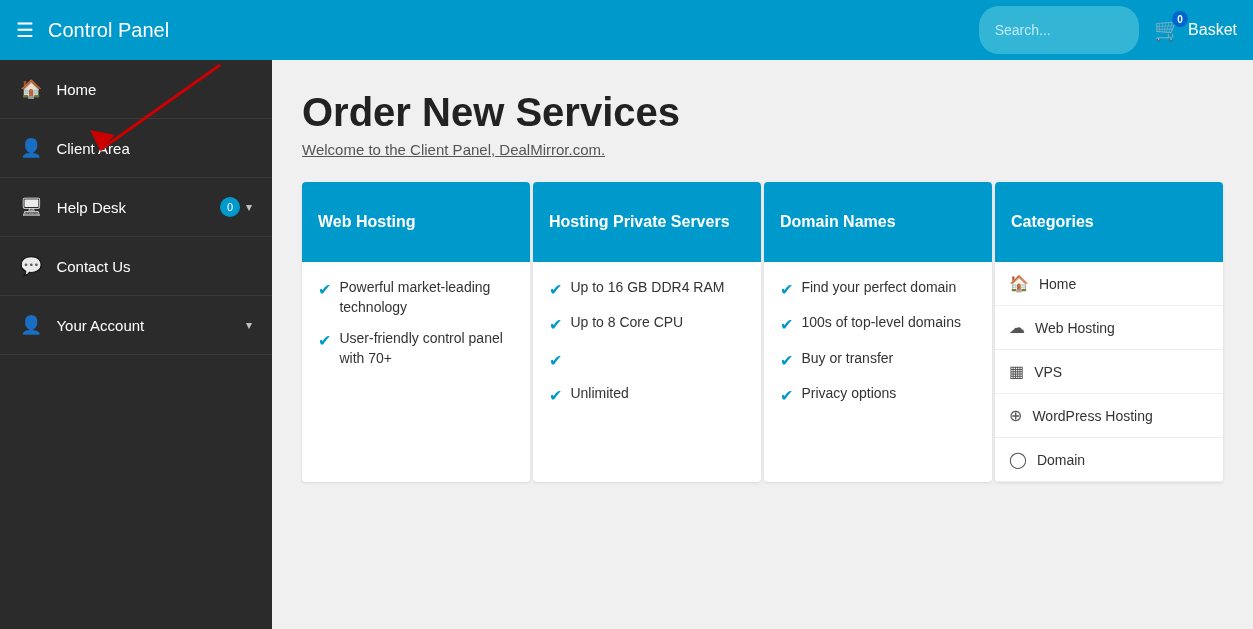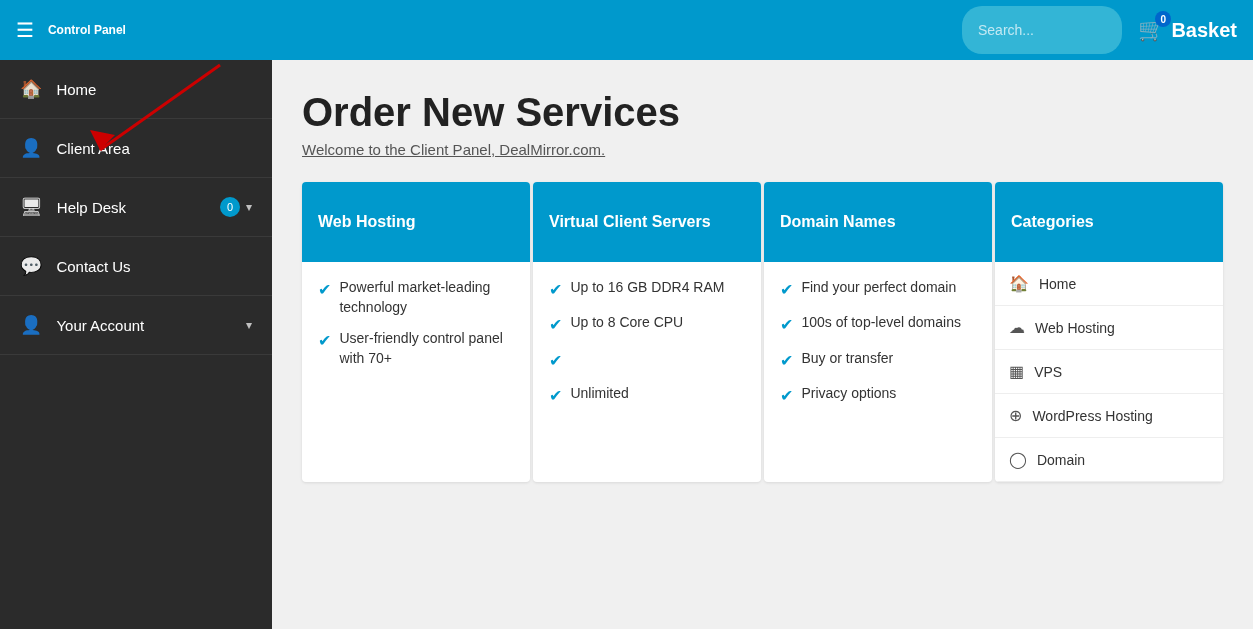--- a/index.html
+++ b/index.html
@@ -16,22 +16,22 @@
       z-index: 10;
     }
     .header-hamburger {
       color: white;
       font-size: 20px;
       margin-right: 14px;
       cursor: pointer;
     }
     .header-title {
       color: white;
-      font-size: 12px;
-      font-weight: 700;
+      font-size: 20px;
+      font-weight: 400;
       flex: 1;
     }
     .header-search-bar {
       background: #33b5d6;
       border: none;
       border-radius: 20px;
       padding: 16px 16px;
       color: white;
       font-size: 14px;
       width: 160px;
@@ -58,22 +58,22 @@
       border-radius: 50%;
       font-size: 10px;
       width: 16px;
       height: 16px;
       display: flex;
       align-items: center;
       justify-content: center;
       font-weight: bold;
     }
     .basket-label {
-      font-size: 20px;
-      font-weight: 700;
+      font-size: 16px;
+      font-weight: 400;
       color: white;
     }
 
     
     .layout {
       display: flex;
       flex: 1;
       overflow: hidden;
     }
 
@@ -274,21 +274,21 @@
           </div>
           <div class="card-feature">
             <span class="check-icon">✔</span>
             <span>User-friendly control panel with 70+</span>
           </div>
         </div>
       </div>
 
       <div class="card">
         <div class="card-header">
-          <span>Virtual Client Servers</span>
+          <span>Hosting Private Servers</span>
         </div>
         <div class="card-body">
           <div class="card-feature">
             <span class="check-icon">✔</span>
             <span>Up to 16 GB DDR4 RAM</span>
           </div>
           <div class="card-feature">
             <span class="check-icon">✔</span>
             <span>Up to 8 Core CPU</span>
           </div>

